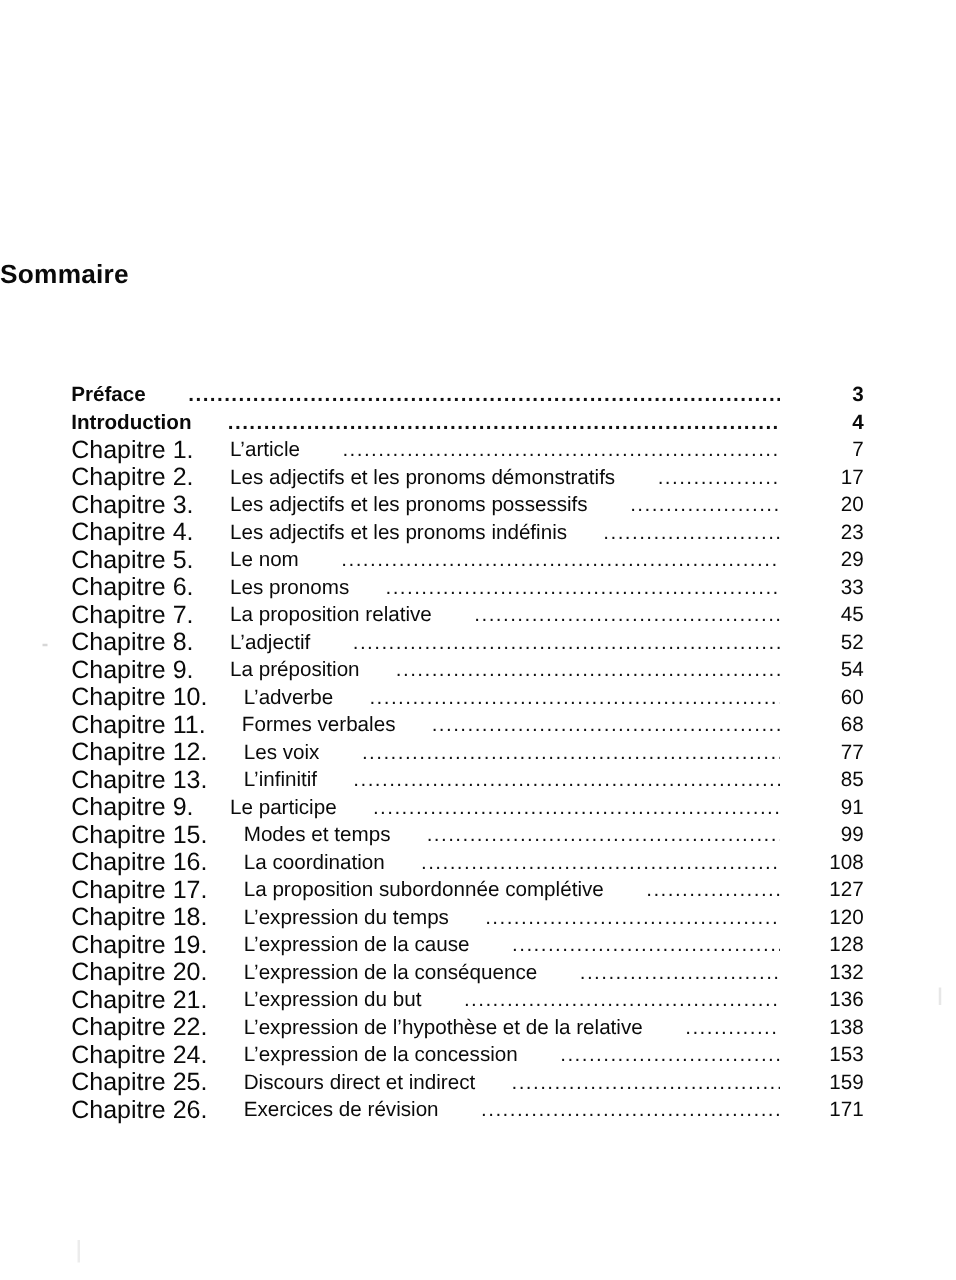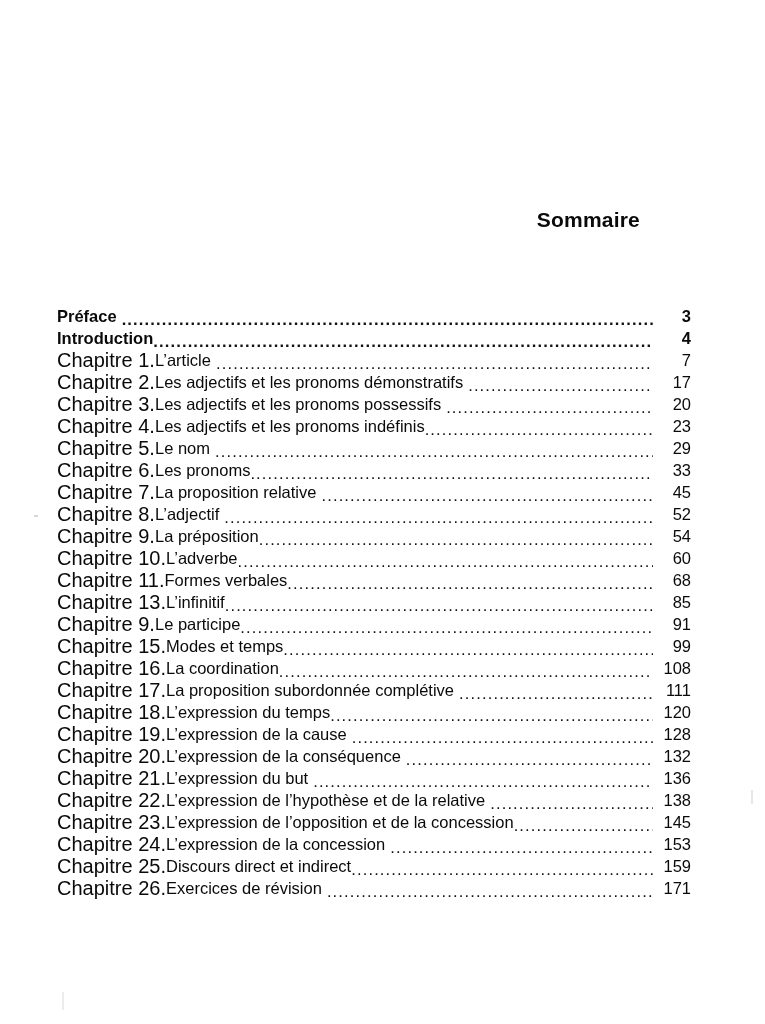--- a/index.html
+++ b/index.html
@@ -24,40 +24,41 @@
   }
   .speck-left  { left: 34px;  top: 515px; width: 4px;  height: 2px; opacity: .75; }
   .speck-right { right: 12px; top: 790px; width: 2px;  height: 14px; opacity: .45; }
   .speck-bot   { left: 62px;  bottom: 14px; width: 2px; height: 18px; opacity: .35; }
 
   #toc-title {
     position: absolute;
     top: 208px;
     left: 0;
     width: 640px;
-    text-align: right;
+    text-align: left;
     font-size: 21px;
     font-weight: bold;
     letter-spacing: .2px;
   }
 
   #toc-list {
     position: absolute;
     top: 305px;
     left: 57px;
     width: 634px;
   }
 
   .toc-row {
     display: flex;
-    align-items: flex-end;
+    align-items: center;
     font-size: 16.5px;
     line-height: 22px;
     height: 22px;
     white-space: nowrap;
+    gap: 29px;
   }
   .toc-row.front { font-weight: bold; }
 
   
   .chap-label {
     flex: 0 0 98px;
     font-size: 20px;
   }
 
   .entry-title {
@@ -175,20 +176,26 @@
       <span class="leader"></span>
       <span class="page-num">60</span>
     </div>
     <div class="toc-row">
       <span class="chap-label">Chapitre 11.</span>
       <span class="entry-title">Formes verbales</span>
       <span class="leader"></span>
       <span class="page-num">68</span>
     </div>
     <div class="toc-row">
+      <span class="chap-label">Chapitre 12.</span>
+      <span class="entry-title spaced">Les voix</span>
+      <span class="leader"></span>
+      <span class="page-num">77</span>
+    </div>
+    <div class="toc-row">
       <span class="chap-label">Chapitre 13.</span>
       <span class="entry-title">L’infinitif</span>
       <span class="leader"></span>
       <span class="page-num">85</span>
     </div>
     <div class="toc-row">
       <span class="chap-label">Chapitre 9.</span>
       <span class="entry-title">Le participe</span>
       <span class="leader"></span>
       <span class="page-num">91</span>
@@ -202,21 +209,21 @@
     <div class="toc-row">
       <span class="chap-label">Chapitre 16.</span>
       <span class="entry-title">La coordination</span>
       <span class="leader"></span>
       <span class="page-num">108</span>
     </div>
     <div class="toc-row">
       <span class="chap-label">Chapitre 17.</span>
       <span class="entry-title spaced">La proposition subordonnée complétive</span>
       <span class="leader"></span>
-      <span class="page-num">111</span>
+      <span class="page-num">127</span>
     </div>
     <div class="toc-row">
       <span class="chap-label">Chapitre 18.</span>
       <span class="entry-title">L’expression du temps</span>
       <span class="leader"></span>
       <span class="page-num">120</span>
     </div>
     <div class="toc-row">
       <span class="chap-label">Chapitre 19.</span>
       <span class="entry-title spaced">L’expression de la cause</span>
@@ -235,26 +242,20 @@
       <span class="leader"></span>
       <span class="page-num">136</span>
     </div>
     <div class="toc-row">
       <span class="chap-label">Chapitre 22.</span>
       <span class="entry-title spaced">L’expression de l’hypothèse et de la relative</span>
       <span class="leader"></span>
       <span class="page-num">138</span>
     </div>
     <div class="toc-row">
-      <span class="chap-label">Chapitre 23.</span>
-      <span class="entry-title">L’expression de l’opposition et de la concession</span>
-      <span class="leader"></span>
-      <span class="page-num">145</span>
-    </div>
-    <div class="toc-row">
       <span class="chap-label">Chapitre 24.</span>
       <span class="entry-title spaced">L’expression de la concession</span>
       <span class="leader"></span>
       <span class="page-num">153</span>
     </div>
     <div class="toc-row">
       <span class="chap-label">Chapitre 25.</span>
       <span class="entry-title">Discours direct et indirect</span>
       <span class="leader"></span>
       <span class="page-num">159</span>

